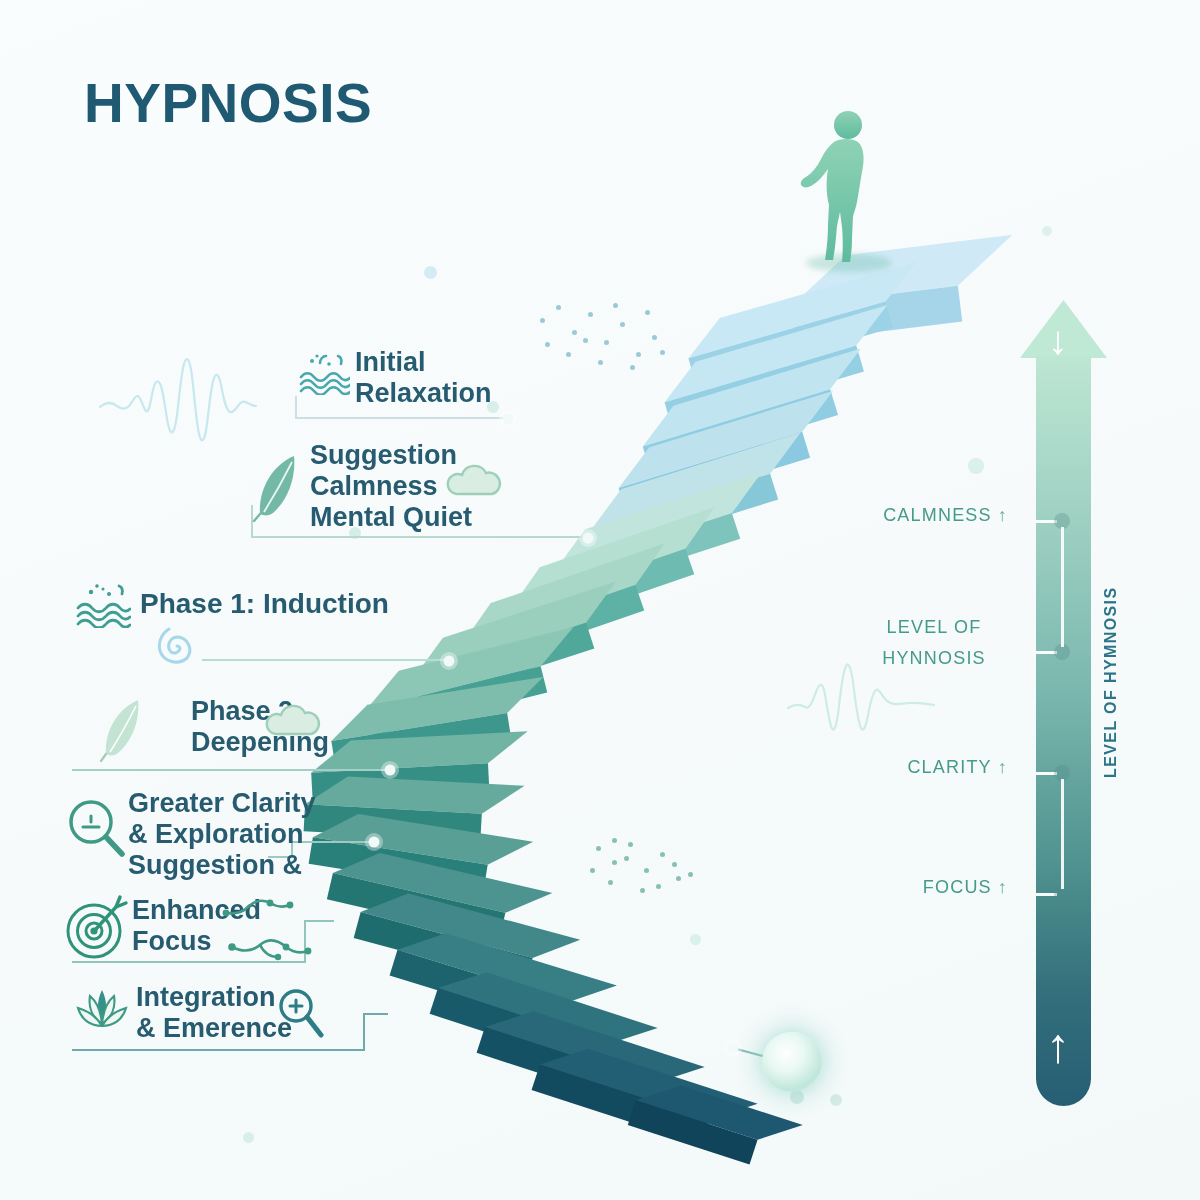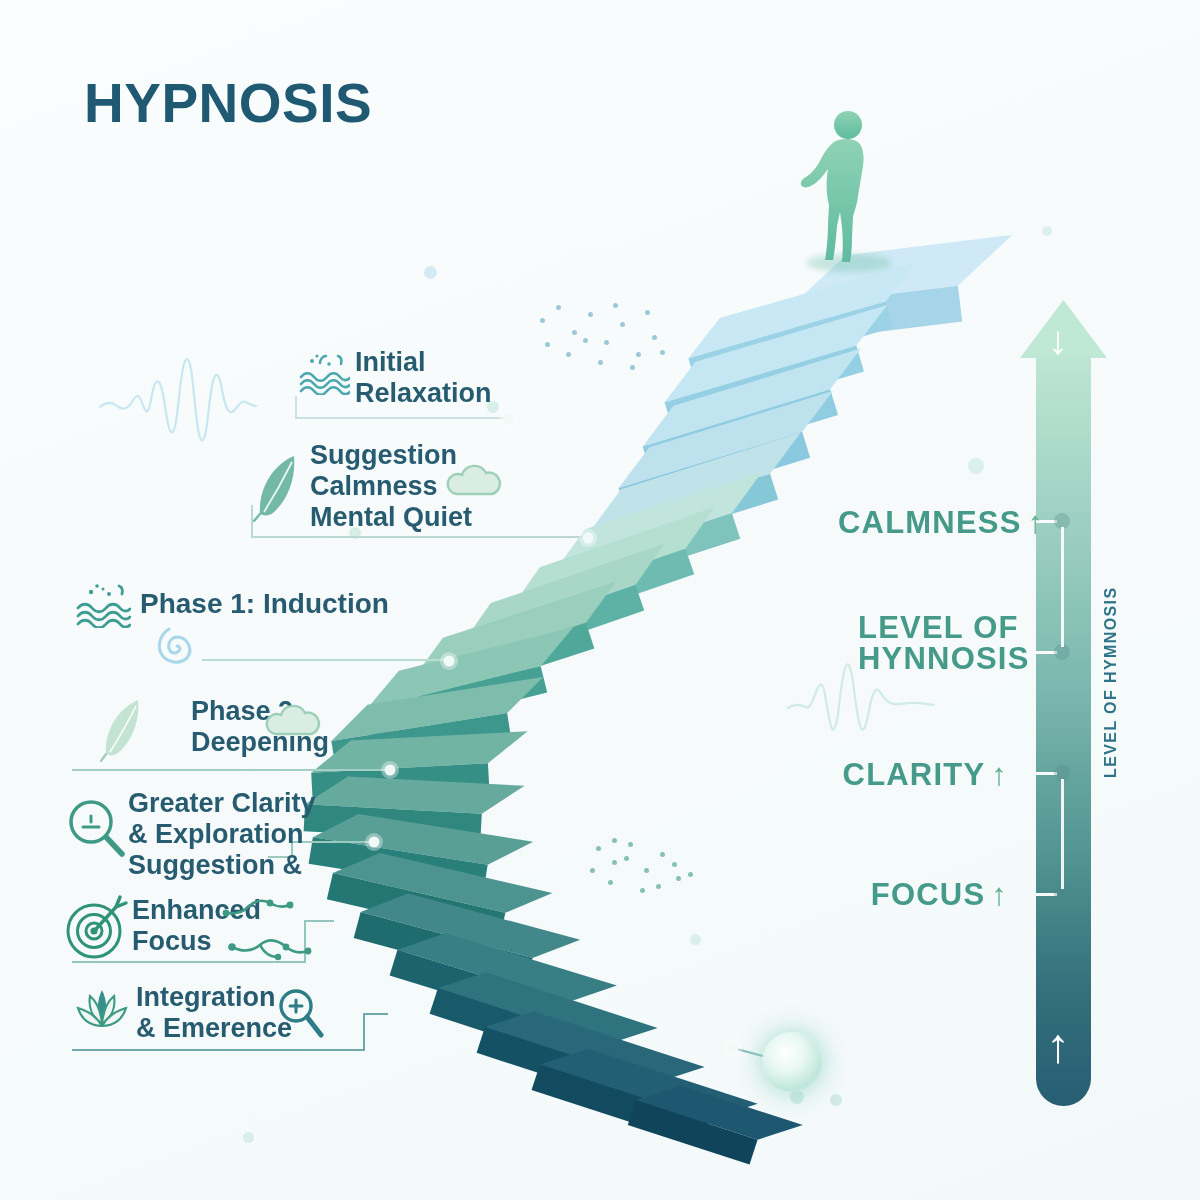--- a/index.html
+++ b/index.html
@@ -21,21 +21,21 @@
   .face-front{position:absolute;left:0;width:100%;}
   
   #person{position:absolute;left:798px;top:110px;z-index:4;}
   #person-shadow{position:absolute;left:806px;top:254px;width:86px;height:18px;border-radius:50%;
     background:rgba(110,190,165,.35);filter:blur(3px);z-index:3;}
   
   .stage{position:absolute;color:#265b70;font-weight:700;font-size:27px;line-height:31px;}
   .stage .txt{position:absolute;white-space:nowrap;}
   .stage svg{position:absolute;}
   
-  .scale-label{position:absolute;color:#459a89;font-size:31px;letter-spacing:1.2px;font-weight:700;white-space:nowrap;}
+  .scale-label{position:absolute;color:#459a89;font-size:18px;letter-spacing:1.2px;font-weight:400;white-space:nowrap;}
   .scale-label .arrow{color:#63b093;margin-left:6px;}
   .scale-center{text-align:center;line-height:31px;}
   
   #bar-body{position:absolute;left:1036px;top:356px;width:55px;height:750px;
     border-radius:0 0 28px 28px;
     background:linear-gradient(180deg,#bde6d3 0%,#9ed0c2 22%,#7ab7ae 45%,#4f928f 68%,#336f7c 85%,#265e73 100%);}
   #bar-head{position:absolute;left:1020px;top:300px;width:87px;height:58px;
     clip-path:polygon(50% 0,100% 100%,0 100%);background:#bfe8d5;}
   .bar-glyph{position:absolute;color:#fff;font-weight:400;}
   #bar-rotated{position:absolute;left:1102px;top:778px;width:182px;transform:rotate(-90deg);

